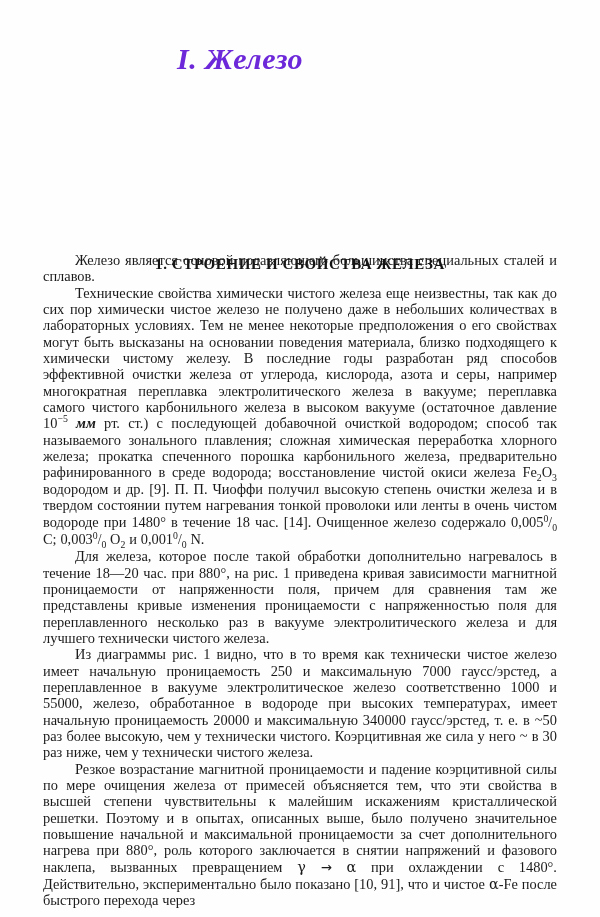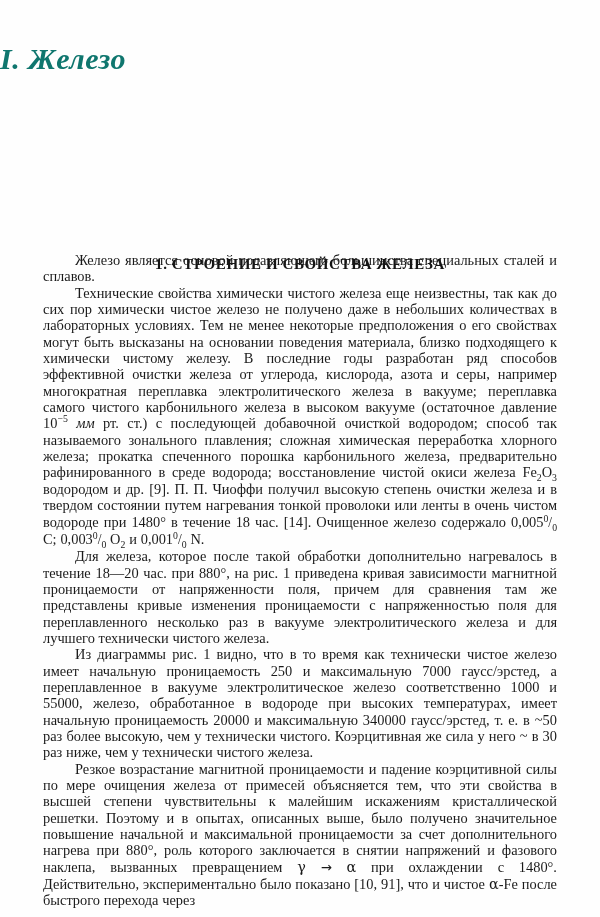--- a/index.html
+++ b/index.html
@@ -25,25 +25,26 @@
     height: 917px;
     background: #fefefe;
   }
 
   
   .chapter-title {
     position: absolute;
     left: 0;
     top: 42px;
     width: 480px;
+    text-align: center;
     font-style: italic;
     font-weight: bold;
     font-size: 30px;
     letter-spacing: 0.5px;
-    color: #0f766e;
+    color: #6d28d9;
   }
 
   
   .section-heading {
     position: absolute;
     left: 0;
     top: 216px;
     width: 600px;
     text-align: center;
     font-weight: bold;
@@ -81,20 +82,21 @@
     vertical-align: super;
     line-height: 0;
   }
   sub.sub {
     font-size: 0.68em;
     vertical-align: sub;
     line-height: 0;
   }
   .ital {
     font-style: italic;
+    font-weight: bold;
   }
   
   .pct {
     white-space: nowrap;
     font-size: 0.94em;
   }
   .pct .n {
     font-size: 0.72em;
     vertical-align: super;
     line-height: 0;

